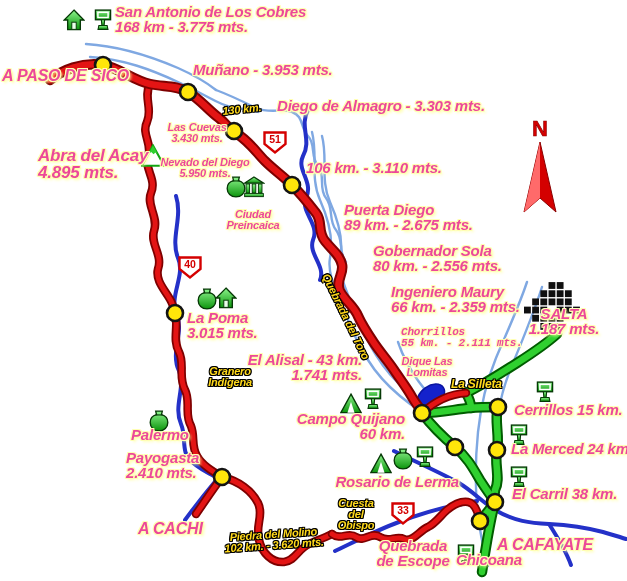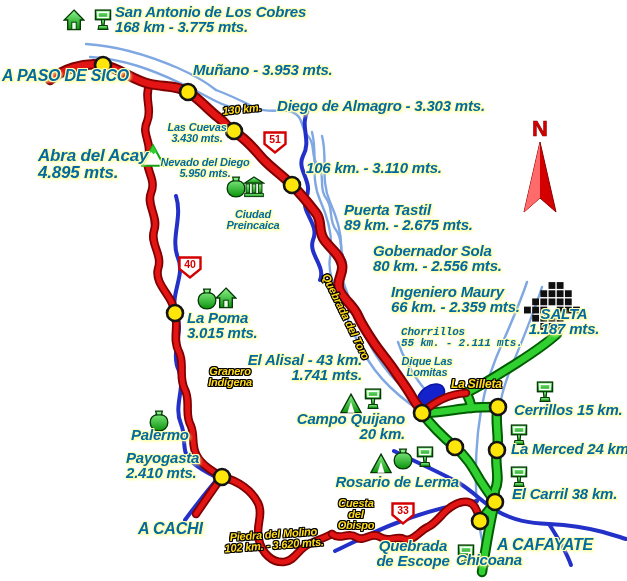--- a/index.html
+++ b/index.html
@@ -1,21 +1,21 @@
 <!DOCTYPE html>
 <html><head>
 <meta charset="utf-8">
 <style>
   html,body{margin:0;padding:0;background:#ffffff;}
   #map{position:relative;width:627px;height:581px;background:#ffffff;overflow:hidden;
        font-family:"Liberation Sans",sans-serif;}
   #map-svg{position:absolute;left:0;top:0;}
   #labels{position:absolute;left:0;top:0;width:627px;height:581px;pointer-events:none;}
   .lbl{position:absolute;white-space:nowrap;line-height:1.0;font-weight:bold;font-style:italic;letter-spacing:-0.2px;}
-  .lb{color:#0369a1;
+  .lb{color:#ec4899;
       text-shadow:1px 0 0 #ffffb4,-1px 0 0 #ffffb4,0 1px 0 #ffffb4,0 -1px 0 #ffffb4,
                   1px 1px 0 #ffffb4,-1px -1px 0 #ffffb4,1px -1px 0 #ffffb4,-1px 1px 0 #ffffb4,
                   2px 2px 3px #ffffa0;}
   .ly{color:#ffd91c;
       text-shadow:1px 0 0 #000,-1px 0 0 #000,0 1px 0 #000,0 -1px 0 #000,
                   1px 1px 0 #000,-1px -1px 0 #000,1px -1px 0 #000,-1px 1px 0 #000;}
   .dir{text-transform:uppercase;}
   .s11{font-size:11px;} .s12{font-size:12px;} .s15{font-size:15px;} .s16{font-size:16px;} .s17{font-size:17px;}
   .ac{transform:translateX(-50%);text-align:center;}
   .ar{transform:translateX(-100%);text-align:right;}
@@ -262,21 +262,21 @@
         <div>5.950 mts.</div>
       </div>
       <div class="lbl lb s11 ac" style="left: 253px; top: 197px; margin-top: 12px;">
         <div>Ciudad</div>
         <div>Preincaica</div>
       </div>
       <div class="lbl lb s15" style="left: 306px; top: 160px;">
         <div>106 km. - 3.110 mts.</div>
       </div>
       <div class="lbl lb s15" style="left: 344px; top: 202px;">
-        <div>Puerta Tastil</div>
+        <div>Puerta Diego</div>
         <div>89 km. - 2.675 mts.</div>
       </div>
       <div class="lbl lb s15" style="left: 373px; top: 243px;">
         <div>Gobernador Sola</div>
         <div>80 km. - 2.556 mts.</div>
       </div>
       <div class="lbl lb s15" style="left: 391px; top: 284px;">
         <div>Ingeniero Maury</div>
         <div>66 km. - 2.359 mts.</div>
       </div>
@@ -297,21 +297,21 @@
       </div>
       <div class="lbl lb s11 ac" style="left: 427px; top: 356px;">
         <div>Dique Las</div>
         <div>Lomitas</div>
       </div>
       <div class="lbl ly s12" style="left: 451px; top: 378px;">
         <div>La Silleta</div>
       </div>
       <div class="lbl lb s15 ar" style="left: 405px; top: 411px;">
         <div>Campo Quijano</div>
-        <div>20 km.</div>
+        <div>60 km.</div>
       </div>
       <div class="lbl lb s15 ar" style="left: 459px; top: 468px; margin-top: 6px;">
         <div>Rosario de Lerma</div>
       </div>
       <div class="lbl lb s15" style="left: 514px; top: 402px;">
         <div>Cerrillos 15 km.</div>
       </div>
       <div class="lbl lb s15" style="left: 511px; top: 441px;">
         <div>La Merced 24 km.</div>
       </div>

